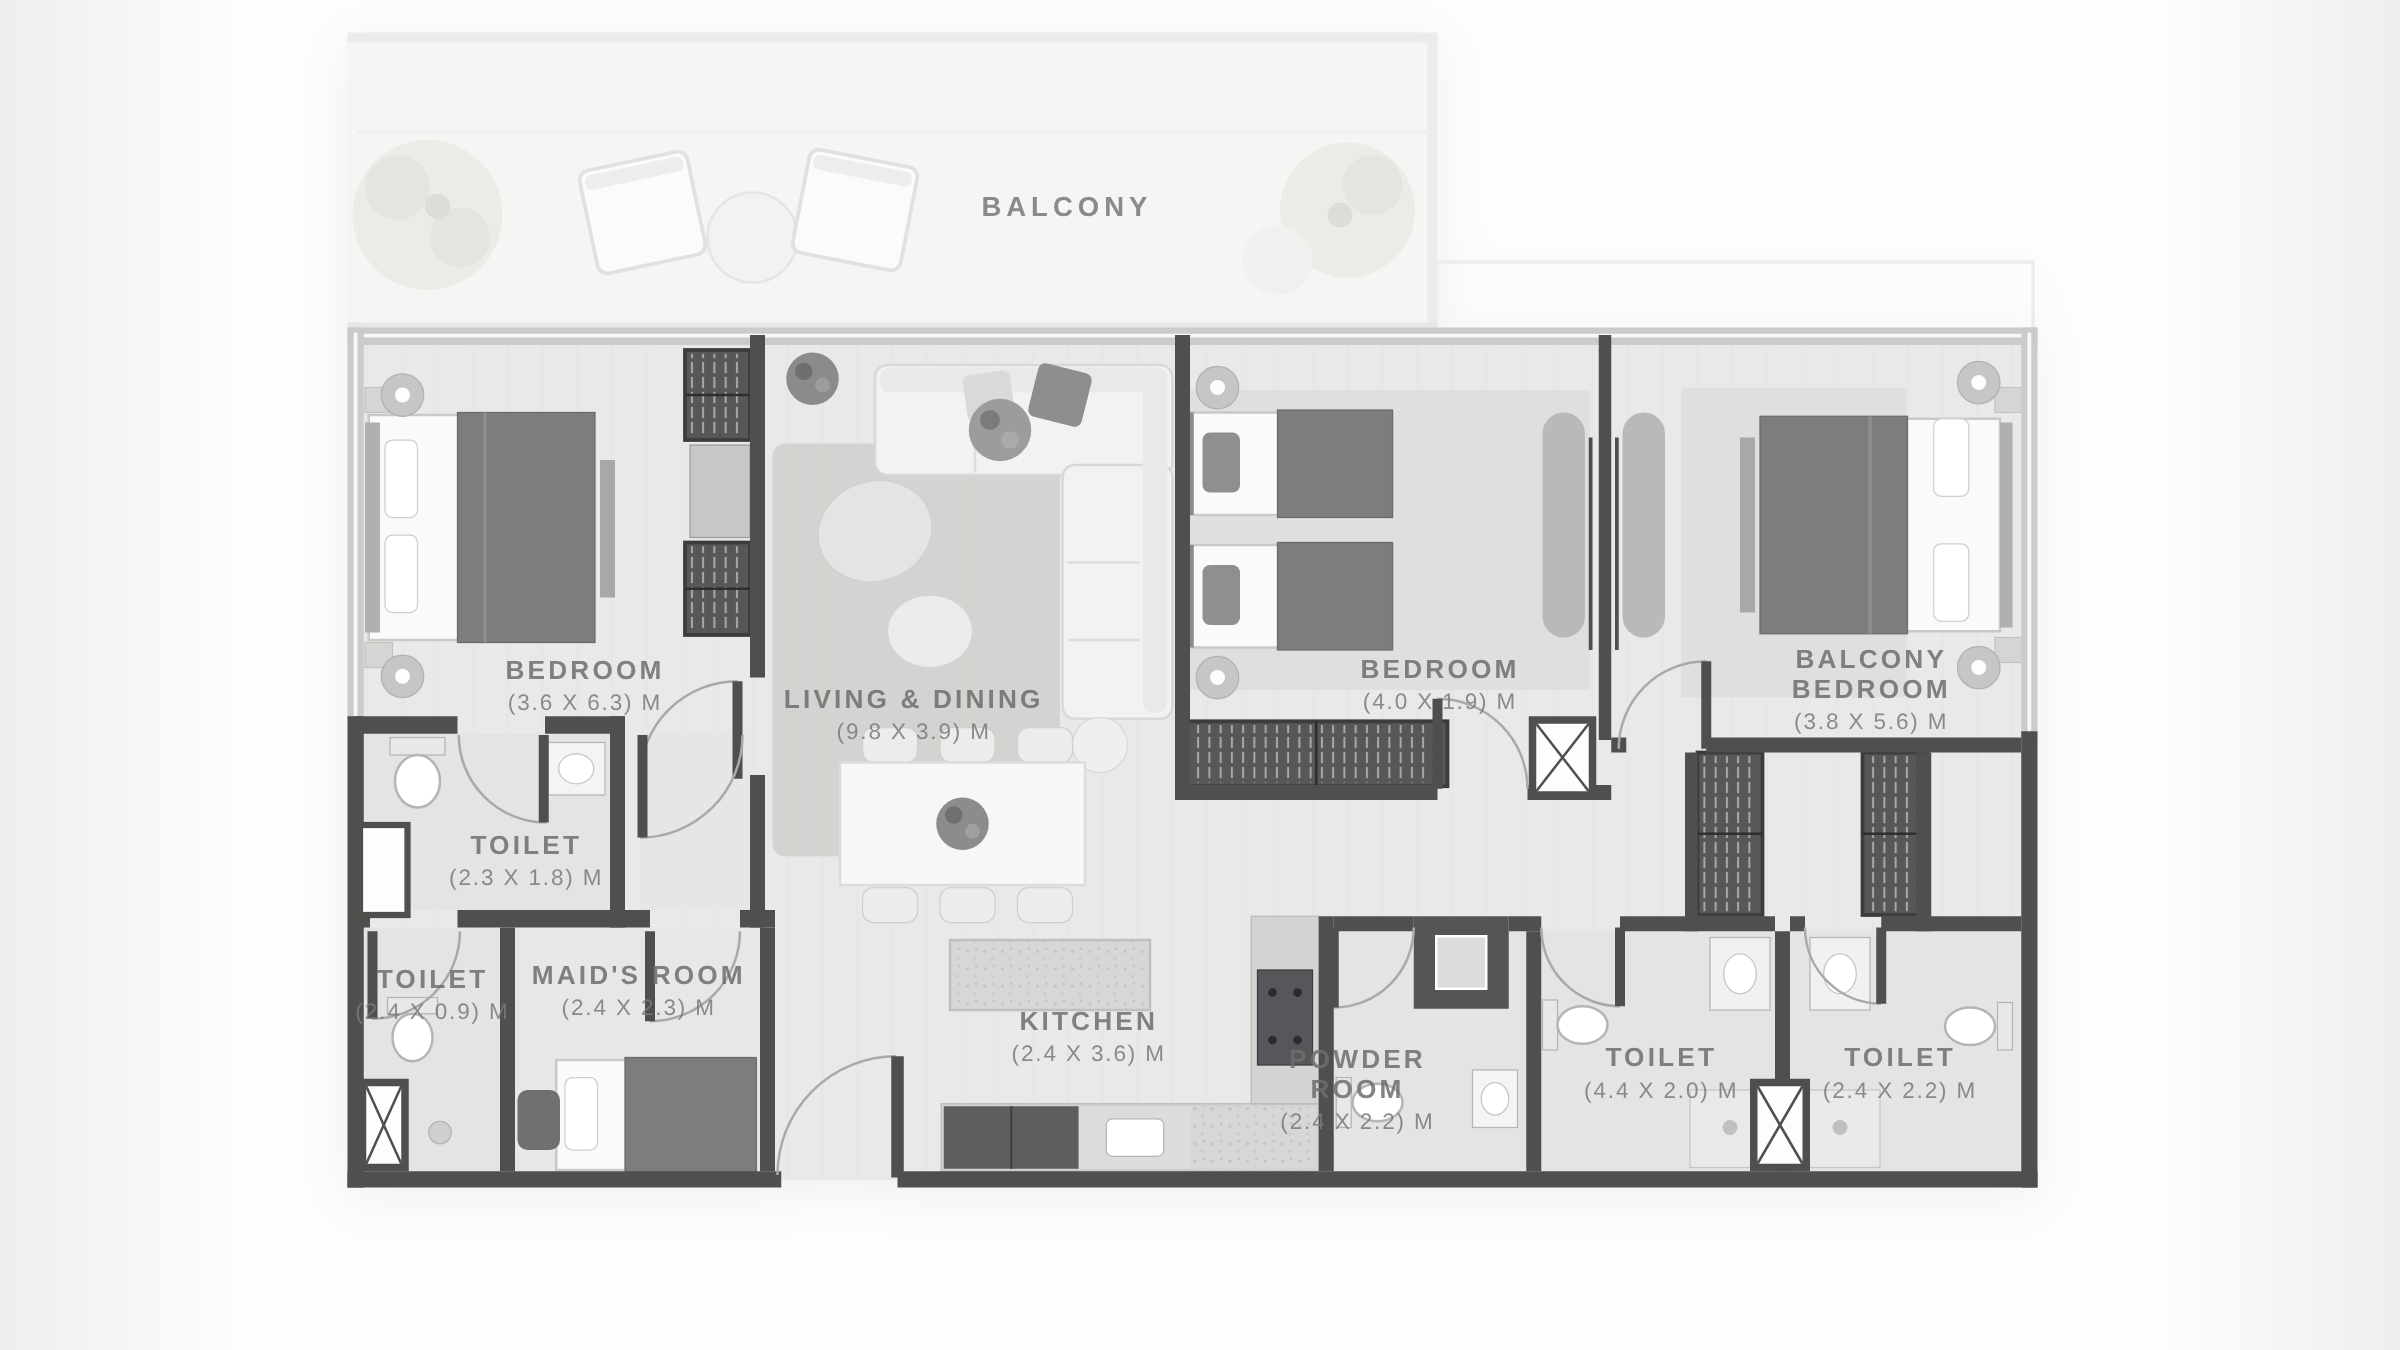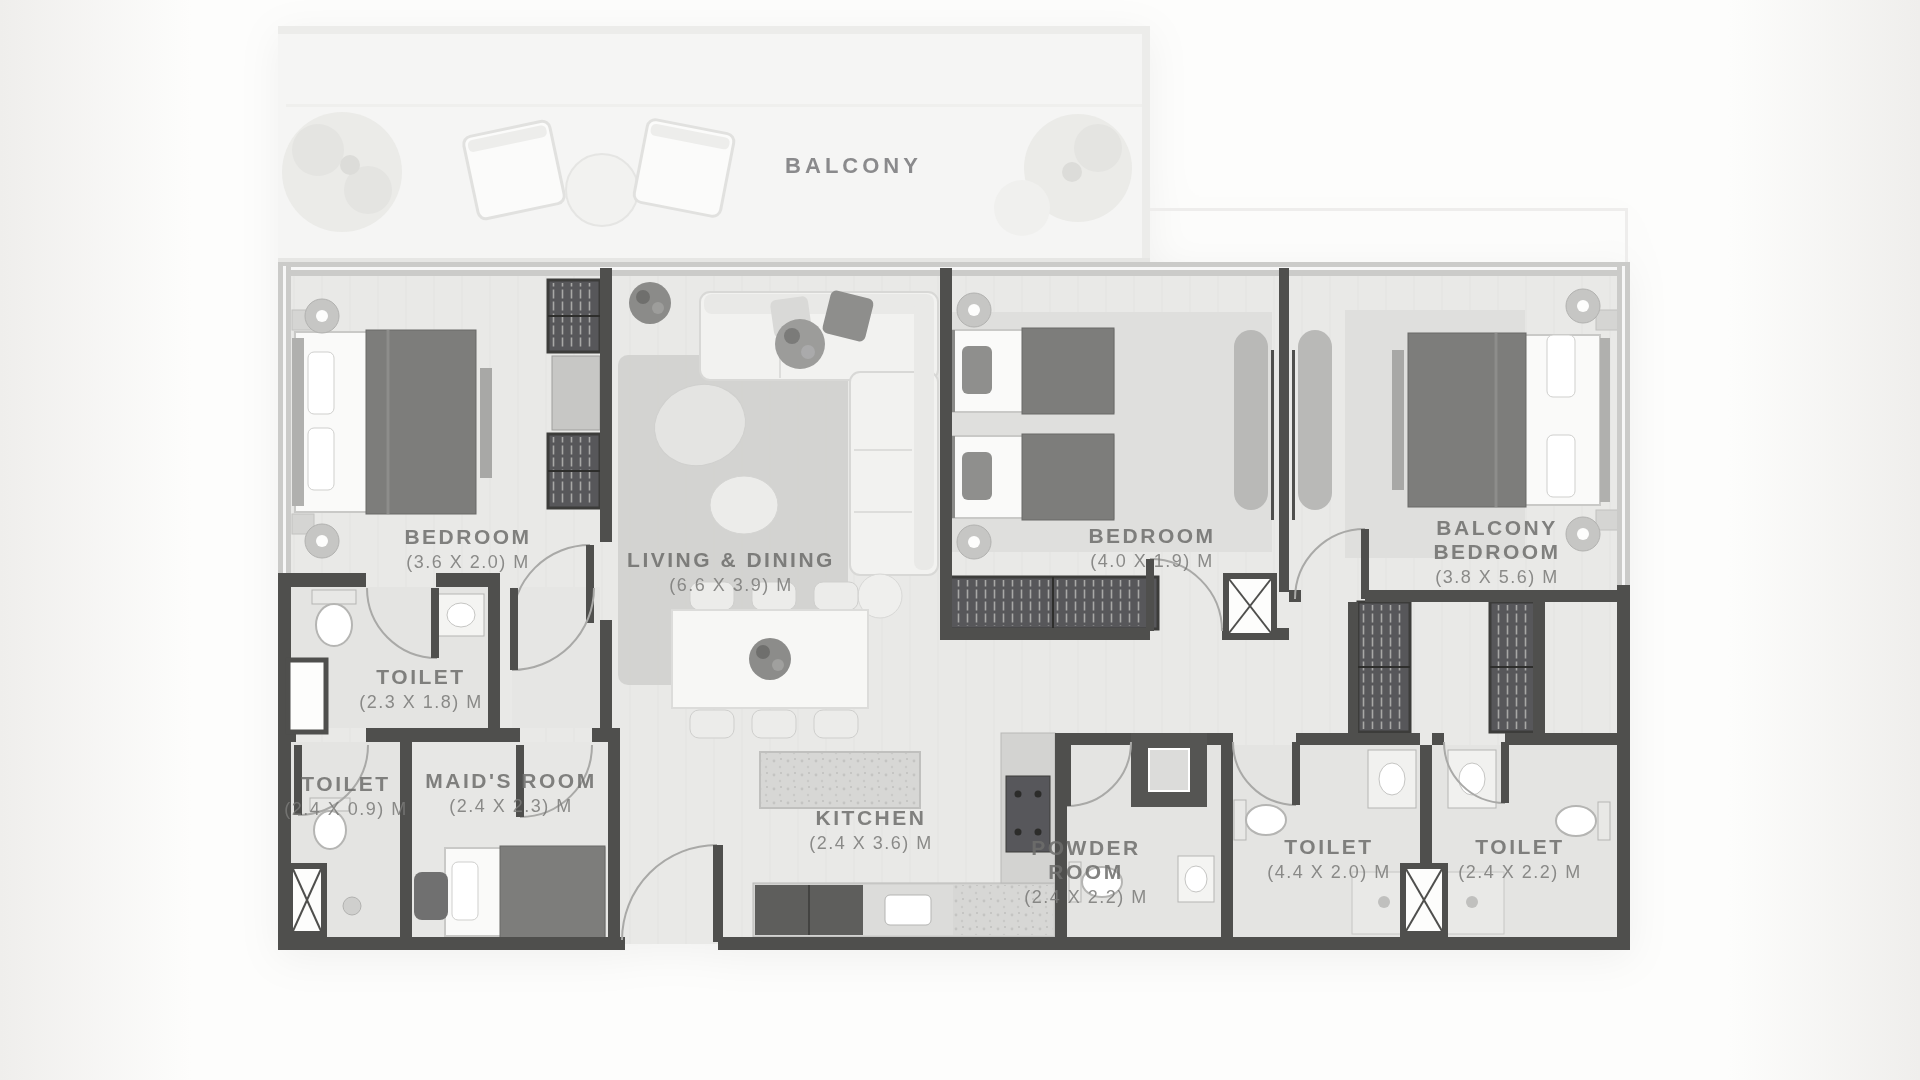--- a/index.html
+++ b/index.html
@@ -432,25 +432,25 @@
           <circle cx="1583" cy="534" r="6" fill="#fdfdfc"></circle>
         </g>
   </g>
 </svg>
 
 <div class="lbl balcony" style="left:838px;top:166px">
   <div class="l1">BALCONY</div>
 </div>
 <div class="lbl" style="left:468px;top:549px">
   <div class="l1">BEDROOM</div>
-  <div class="l2">(3.6 X 2.0) M</div>
+  <div class="l2">(3.6 X 6.3) M</div>
 </div>
 <div class="lbl" style="left:731px;top:572px">
   <div class="l1">LIVING &amp; DINING</div>
-  <div class="l2">(6.6 X 3.9) M</div>
+  <div class="l2">(9.8 X 3.9) M</div>
 </div>
 <div class="lbl" style="left:1152px;top:548px">
   <div class="l1">BEDROOM</div>
   <div class="l2">(4.0 X 1.9) M</div>
 </div>
 <div class="lbl" style="left:1497px;top:552px">
   <div class="l1">BALCONY</div>
   <div class="l1">BEDROOM</div>
   <div class="l2">(3.8 X 5.6) M</div>
 </div>

